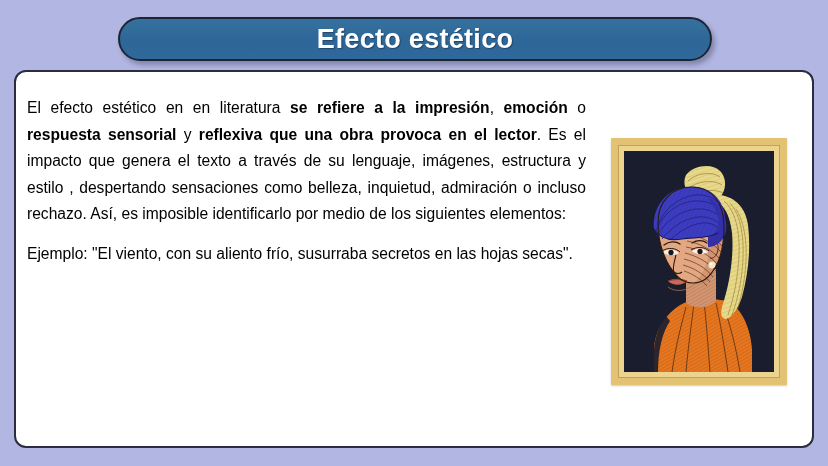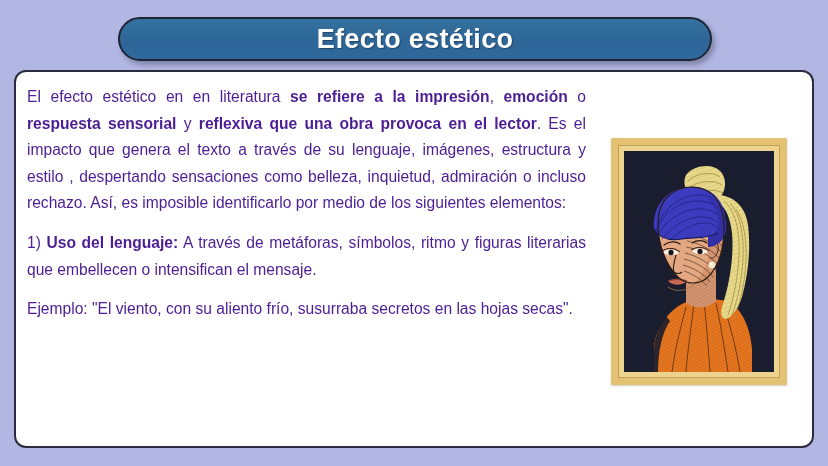--- a/index.html
+++ b/index.html
@@ -54,23 +54,23 @@
     height: 378px;
     background: #ffffff;
     border: 2px solid #2b2c3e;
     border-radius: 12px;
     box-sizing: border-box;
   }
 
   .body-text {
     position: absolute;
     left: 11px;
-    top: 12px;
+    top: 23px;
     width: 559px;
-    color: #4c1d95;
+    color: #000000;
     font-size: 15.6px;
     line-height: 26.6px;
     text-align: justify;
     text-justify: inter-word;
   }
   .body-text p {
     margin: 0 0 13px 0;
   }
   .body-text p:last-child {
     margin-bottom: 0;
@@ -122,21 +122,20 @@
   <div class="banner">
     <span class="banner-title">Efecto estético</span>
   </div>
 
   <div class="card">
 
     <div class="body-text">
 
       <p><span>El efecto estético en en literatura </span><b>se refiere a la impresión</b><span>, </span><b>emoción</b><span> o </span><b>respuesta sensorial</b><span> y </span><b>reflexiva que una obra provoca en el lector</b><span>. Es el impacto que genera el texto a través de su lenguaje, imágenes, estructura y estilo , despertando sensaciones como belleza, inquietud, admiración o incluso rechazo. Así, es imposible identificarlo por medio de los siguientes elementos:</span></p>
 
-      <p><span>1) </span><b>Uso del lenguaje:</b><span> A través de metáforas, símbolos, ritmo y figuras literarias que embellecen o intensifican el mensaje.</span></p>
 
       <p class="nojust">Ejemplo: "El viento, con su aliento frío, susurraba secretos en las hojas secas".</p>
 
     </div>
 
     <div class="picture-wrap">
       <div class="frame-outer"></div>
       <div class="frame-mid"></div>
       <div class="frame-inner">
         <svg class="art" viewBox="0 0 150 221" preserveAspectRatio="none" xmlns="http://www.w3.org/2000/svg">

